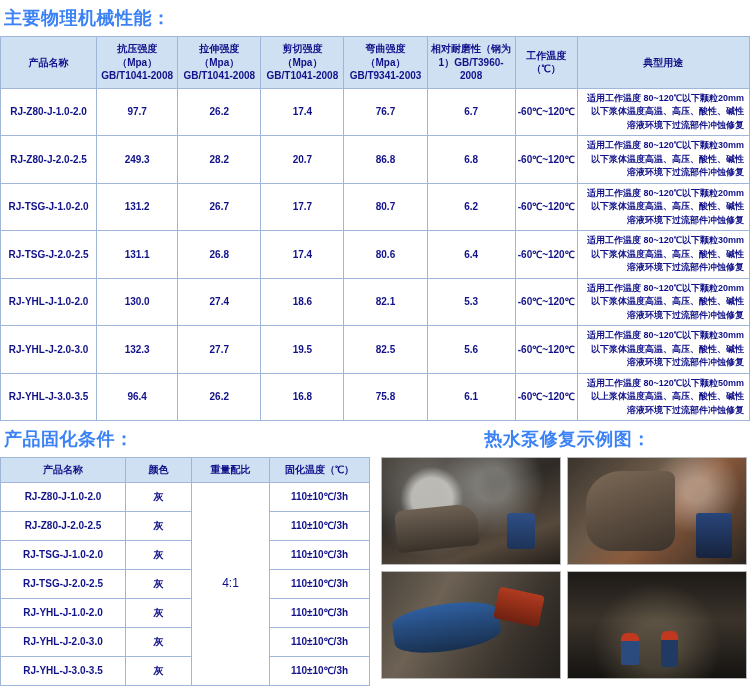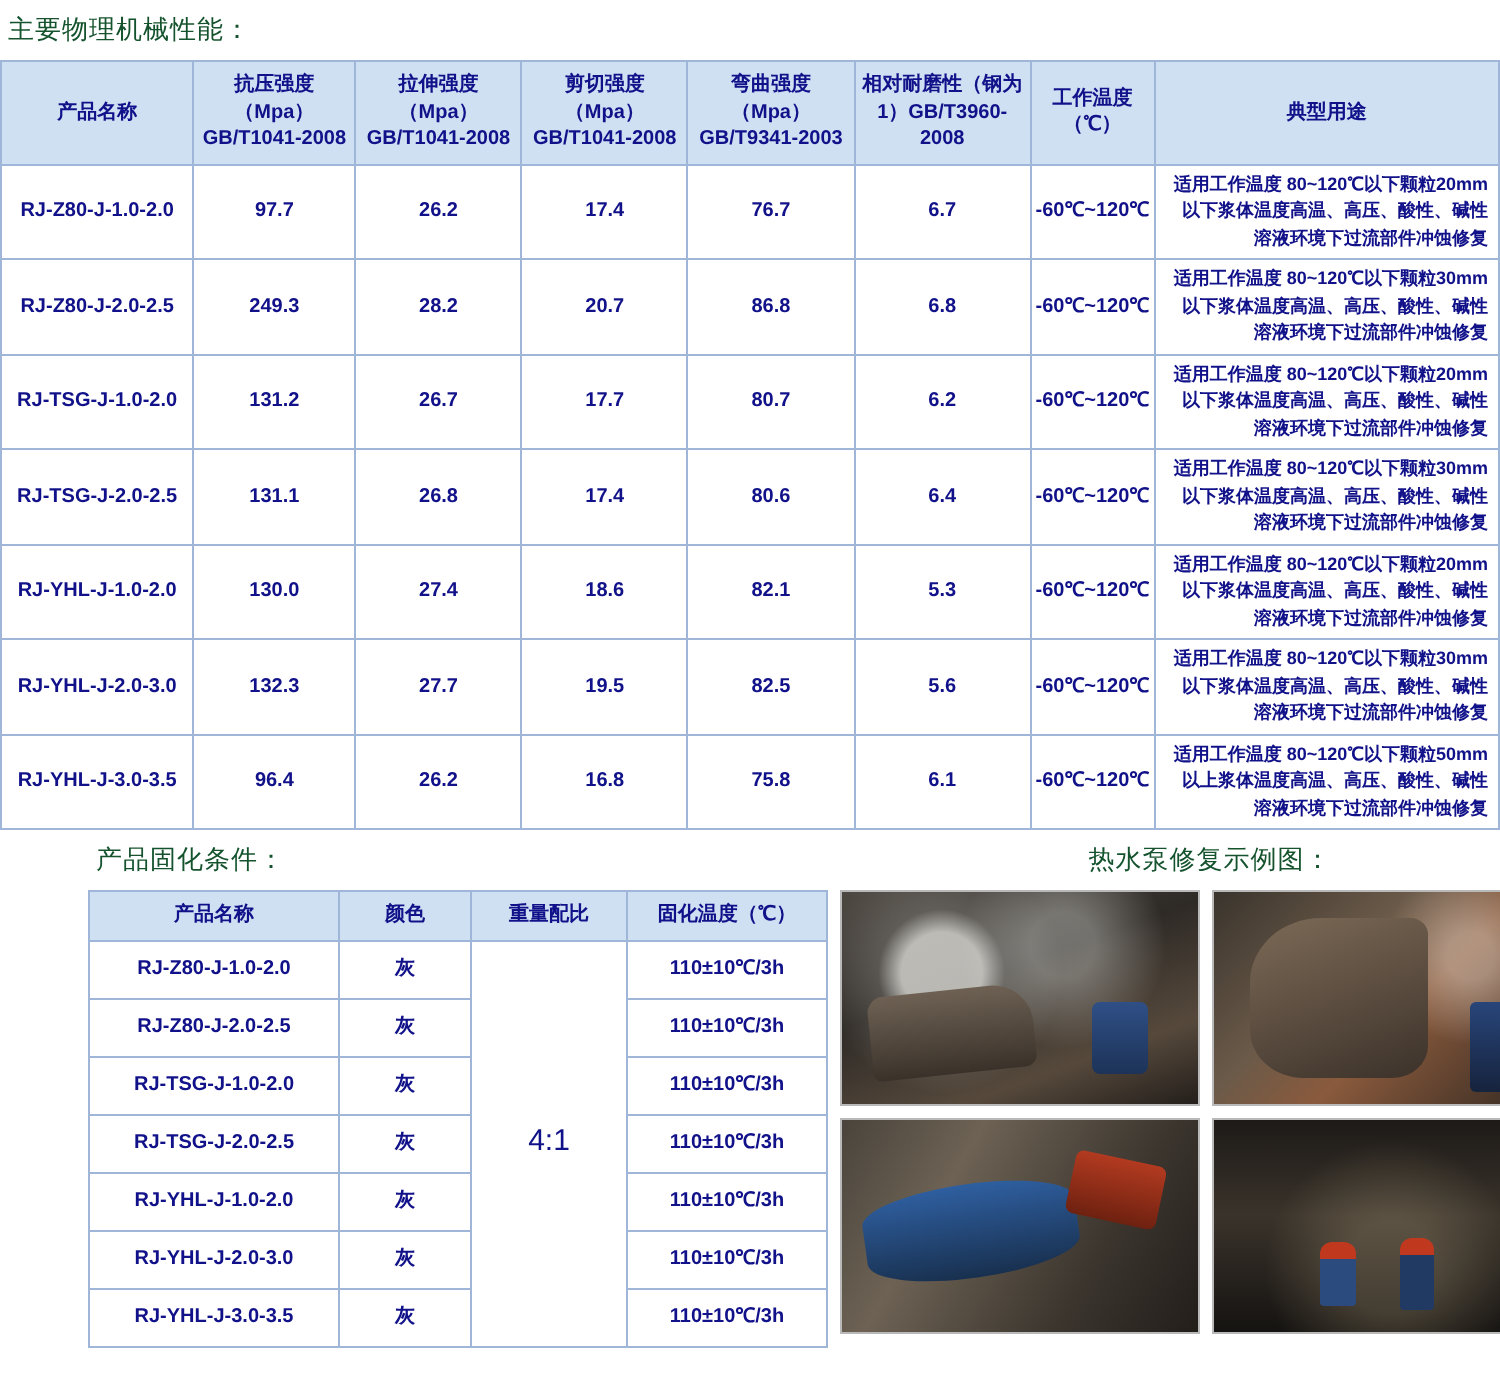--- a/index.html
+++ b/index.html
@@ -15,23 +15,23 @@
     overflow: hidden;
   }
   .page {
     position: relative;
     width: 750px;
     height: 699px;
     box-sizing: border-box;
     padding: 0;
   }
   .section-title {
-    font-size: 13px;
-    font-weight: normal;
-    color: #14532d;
+    font-size: 18px;
+    font-weight: bold;
+    color: #3b82f6;
     padding: 6px 0 6px 4px;
     letter-spacing: 0.5px;
   }
   table.grid {
     border-collapse: collapse;
     width: 100%;
     table-layout: fixed;
   }
   table.grid th, table.grid td {
     border: 1px solid #9fb6d9;
@@ -67,37 +67,36 @@
   }
   
   .bottom-wrap {
     display: flex;
     align-items: flex-start;
     gap: 0;
   }
   .bottom-left {
     width: 375px;
     box-sizing: border-box;
-    margin-left: 44px;
   }
   .bottom-right {
     width: 375px;
     box-sizing: border-box;
     padding-left: 6px;
     text-align: center;
   }
   #cure-table {
     width: 369px;
   }
   #cure-table td {
     height: 22px;
     font-size: 10px;
   }
   #cure-table td.ratio-cell {
-    font-size: 15px;
+    font-size: 12px;
     font-weight: normal;
     color: #11118a;
   }
   .img-grid {
     display: grid;
     grid-template-columns: 180px 180px;
     grid-template-rows: 108px 108px;
     gap: 6px;
   }
   .photo {

